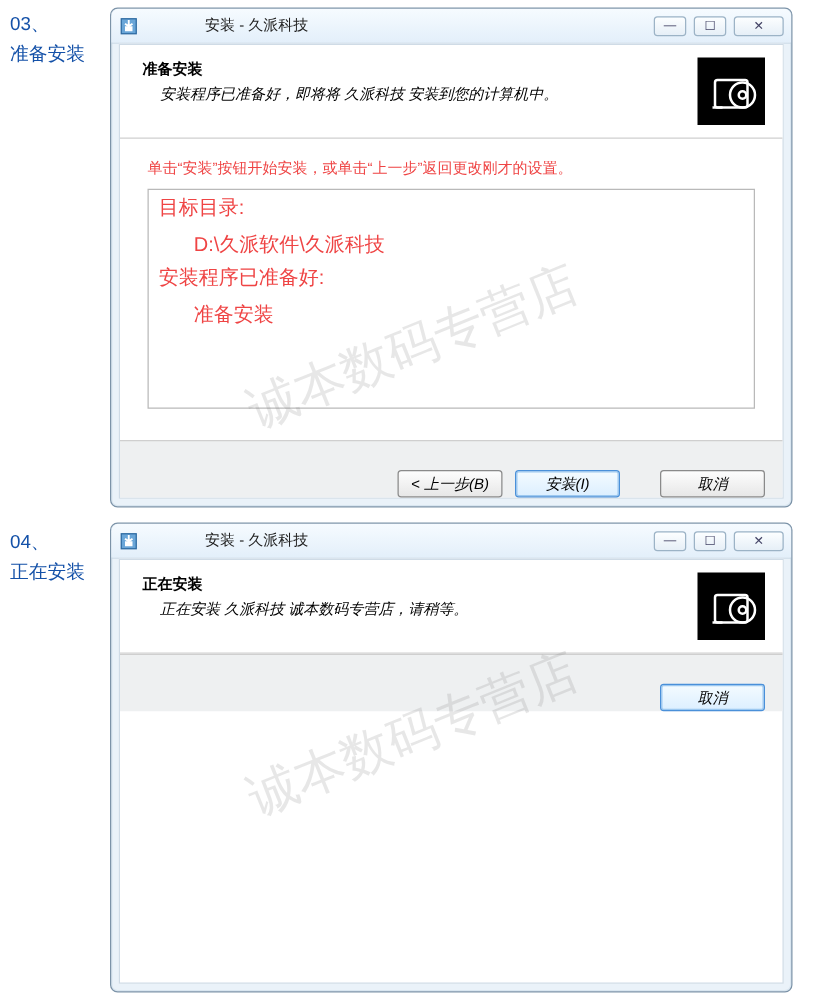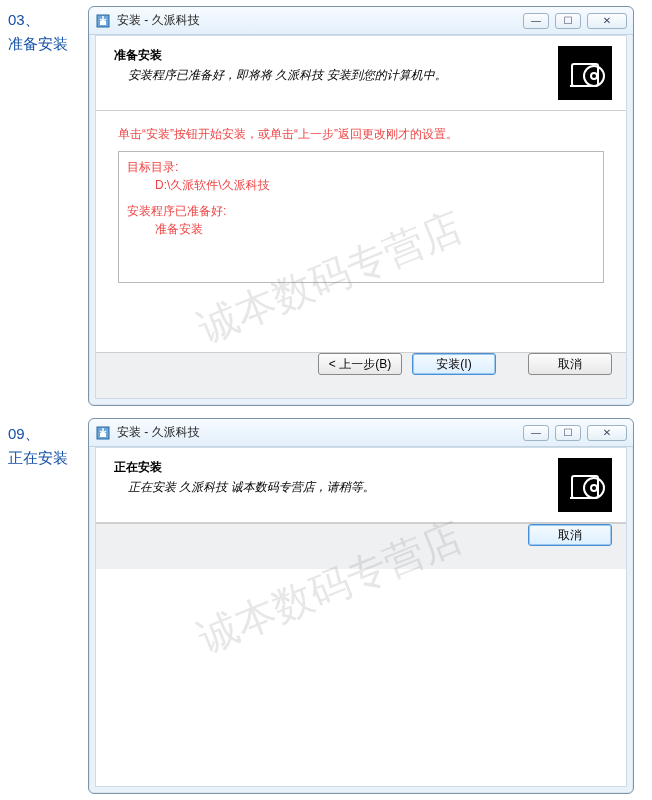--- a/index.html
+++ b/index.html
@@ -35,20 +35,21 @@
   }
   .title-icon {
     width: 16px; height: 16px;
     margin-right: 6px;
     display: inline-block;
   }
   .title-text {
     font-size: 12px;
     color: #222;
     flex: 1;
+    margin-left: 47px;
   }
   .win-controls { display: flex; gap: 6px; }
   .win-btn {
     width: 26px; height: 16px;
     border: 1px solid #9cb3c6;
     border-radius: 3px;
     background: linear-gradient(#fcfeff,#e6eff7);
     display: flex; align-items: center; justify-content: center;
     font-size: 10px; color: #446;
   }
@@ -80,37 +81,38 @@
   .body-area {
     flex: 1;
     padding: 14px 22px;
     font-size: 12px;
     color: #ef4444;
     line-height: 18px;
   }
   .info-box {
     border: 1px solid #b9b9b9;
     background: #fff;
-    height: 132px;
+    height: 176px;
     padding: 6px 8px;
     margin-top: 8px;
-    font-size: 12px;
+    font-size: 16px;
     line-height: 18px;
     overflow: auto;
   }
-  .info-box .indent { padding-left: 28px; }
+  .info-box .indent { padding-left: 28px; margin-top: 12px; }
   .footer-bar {
     height: 46px;
     background: #eef0f1;
     border-top: 1px solid #cfcfcf;
     display: flex;
-    align-items: flex-start;
+    align-items: flex-end;
     justify-content: flex-end;
     padding: 0 14px;
     gap: 10px;
+    font-style: italic;
   }
   .btn {
     min-width: 84px;
     height: 22px;
     border: 1px solid #8a8a8a;
     border-radius: 3px;
     background: linear-gradient(#fdfdfd,#e7e7e7);
     font-size: 12px;
     color: #000;
     display: inline-flex;
@@ -207,21 +209,21 @@
         </div>
       <div style="width:12px;"></div>
       <div class="btn">
           <span>取消</span>
         </div>
     </div>
   </div>
 </div>
 
 <div class="step-label" style="left:8px; top:422px;">
-  <span>09、</span><br>
+  <span>04、</span><br>
   <span>正在安装</span>
 </div>
 
 <div class="window" style="left:88px; top:418px; width:546px; height:376px;">
   <div class="titlebar">
     <span class="title-icon">
       <svg viewBox="0 0 16 16">
           <rect x="2" y="2" width="12" height="12" fill="#6aa6d8" stroke="#2b68a0"></rect>
           <rect x="5" y="8" width="6" height="4" fill="#fff"></rect>
           <path d="M8 3 L8 8 M5 6 L8 8 L11 6" stroke="#fff" stroke-width="1.5" fill="none"></path>

